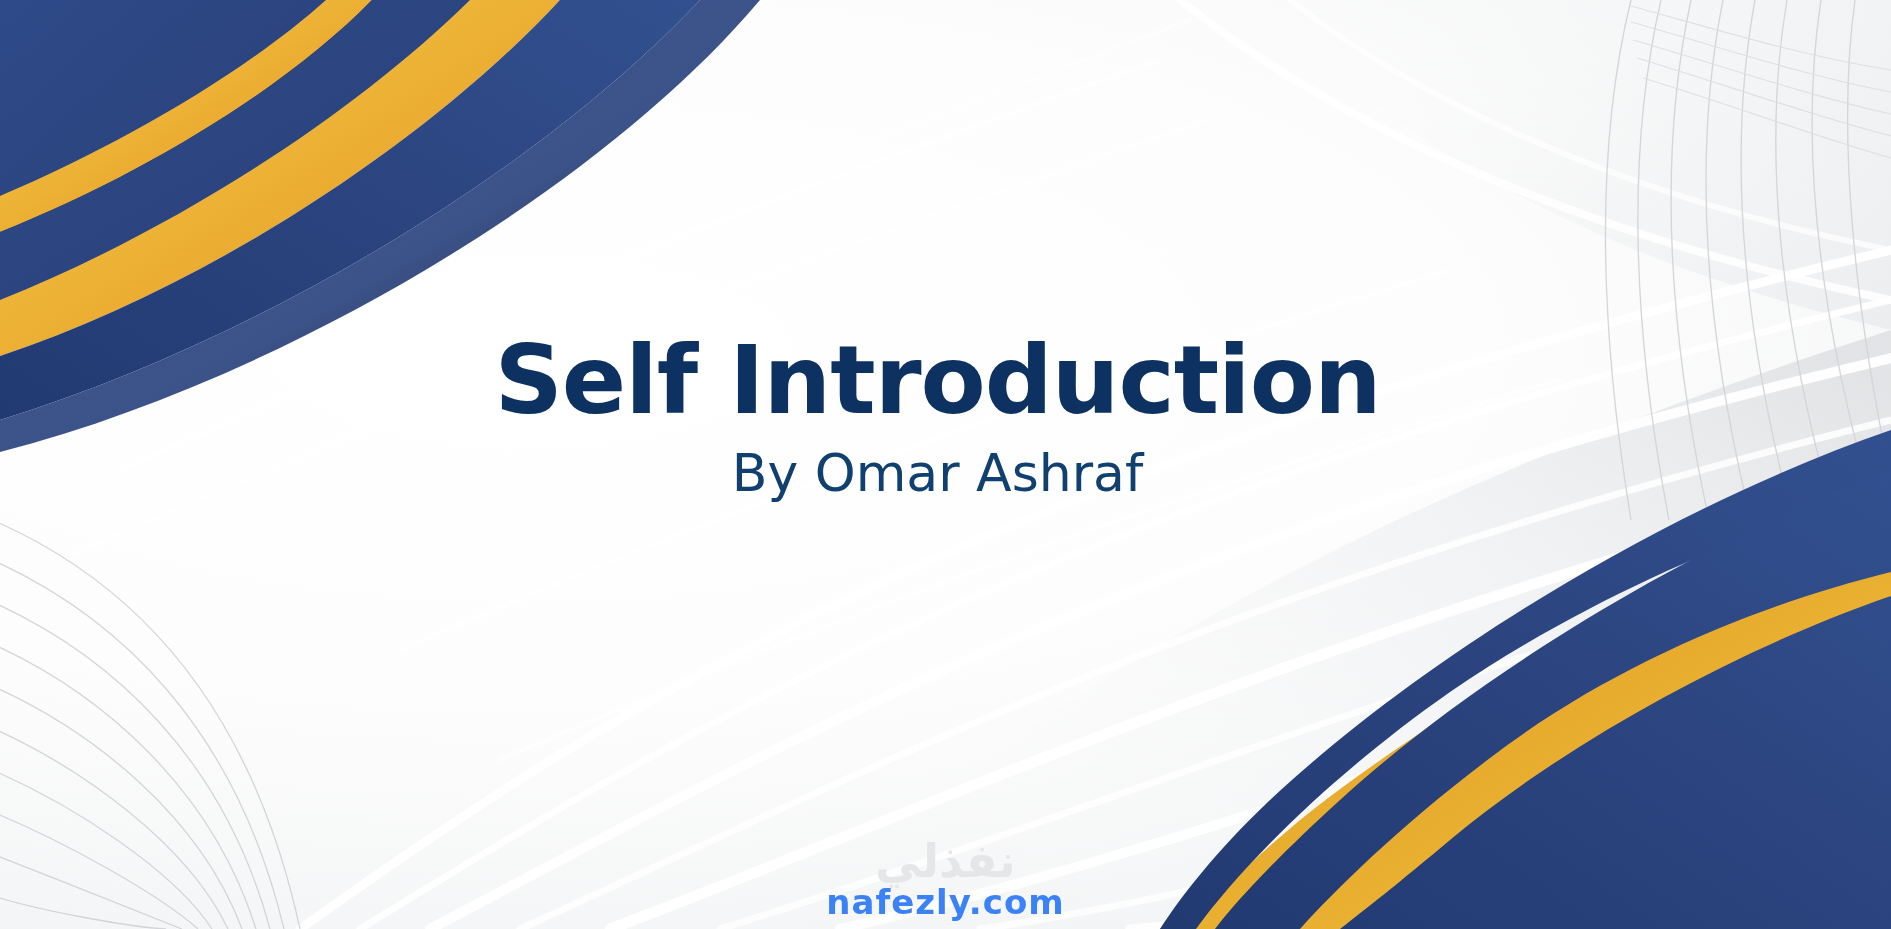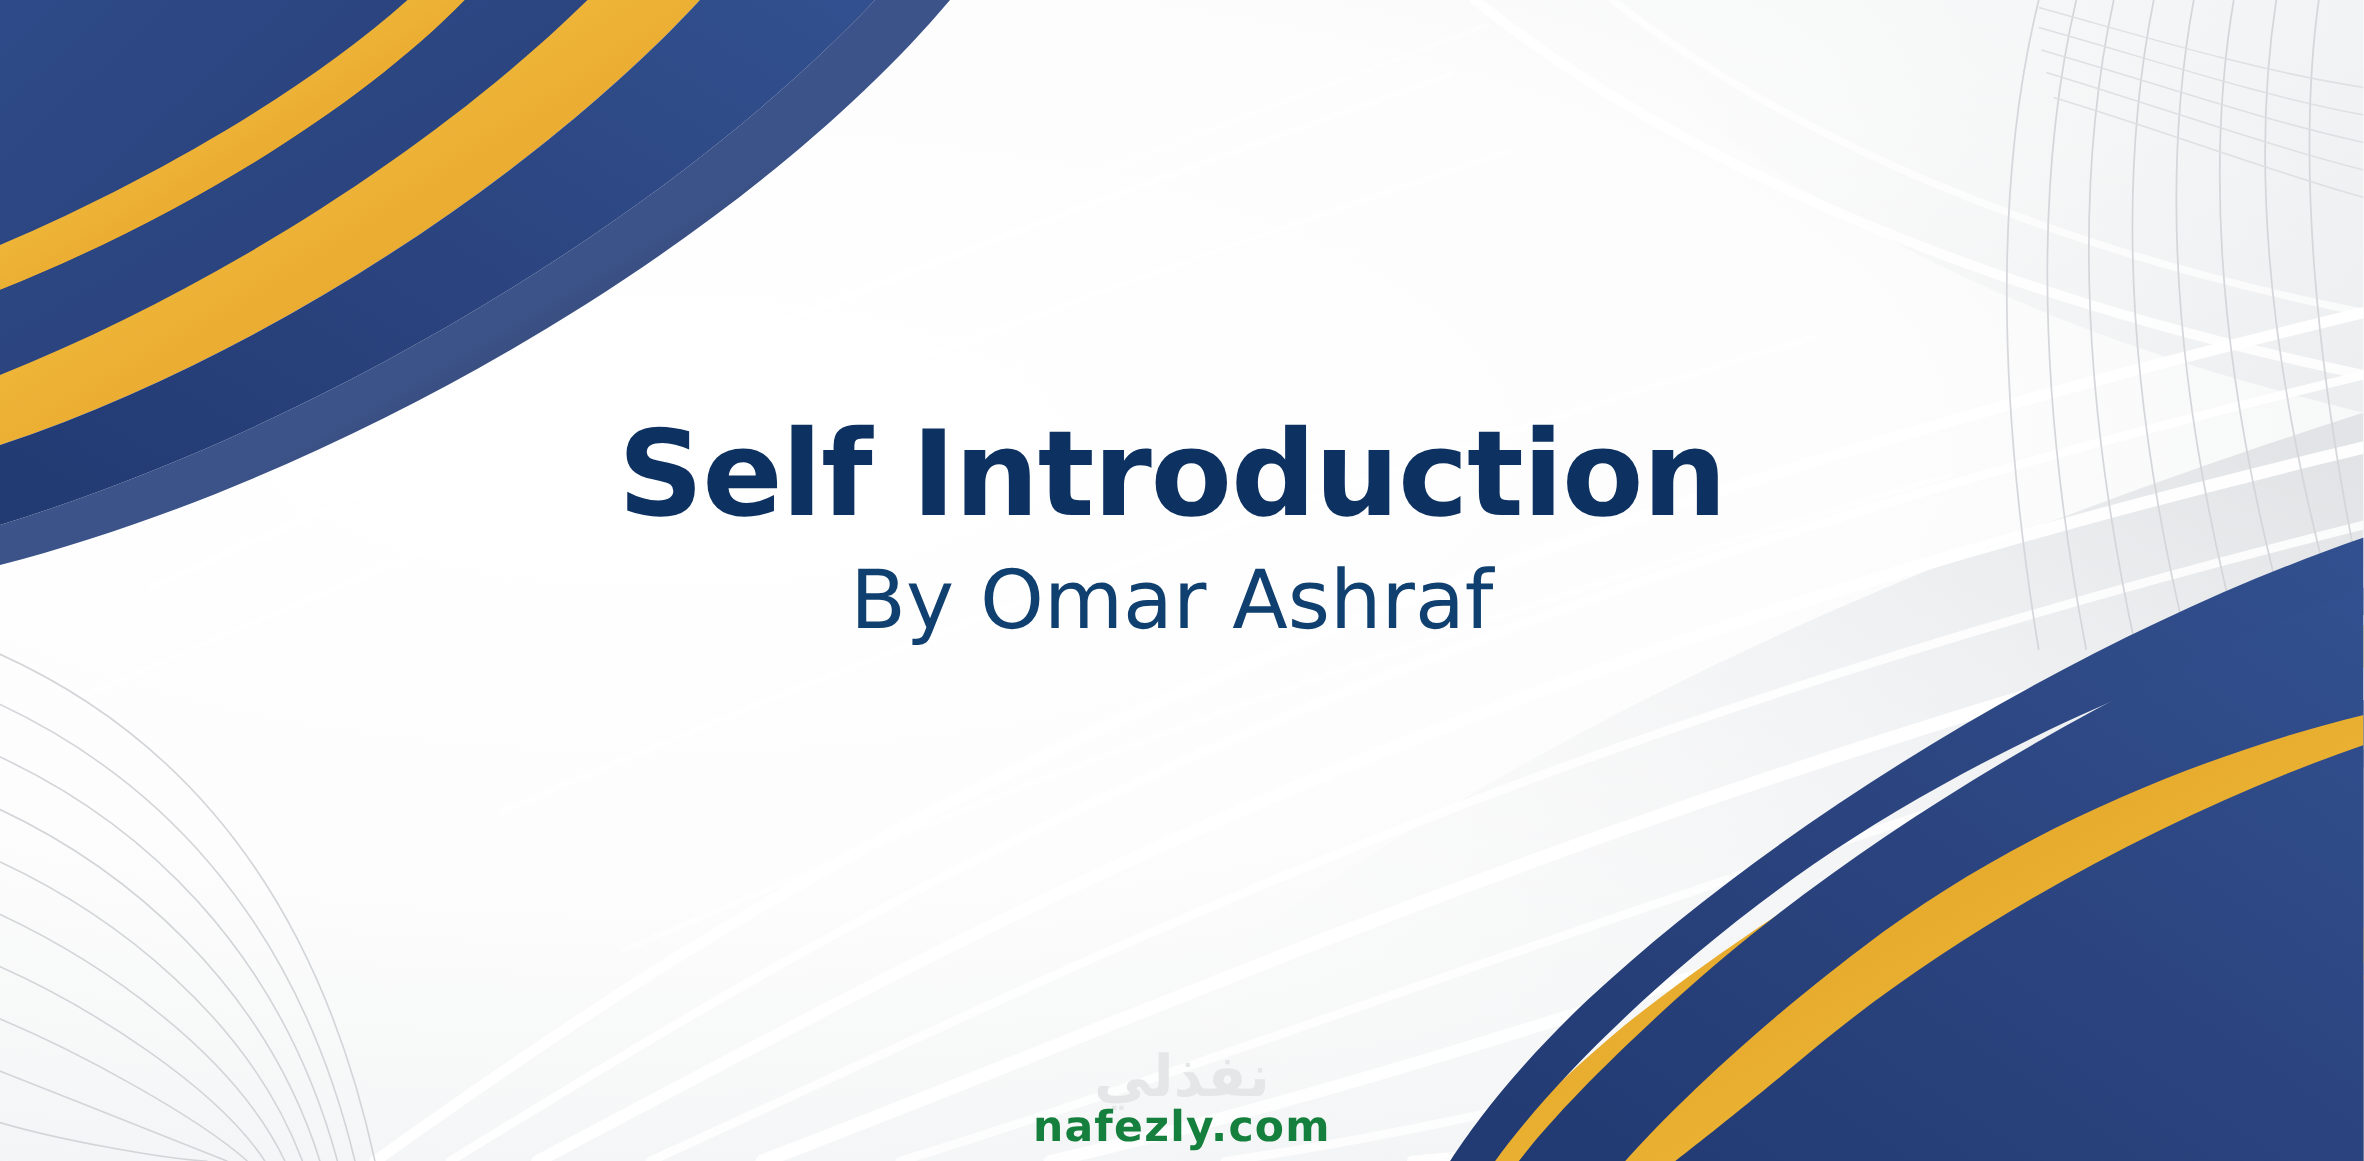--- a/index.html
+++ b/index.html
@@ -66,21 +66,21 @@
     font-weight: 700;
     font-size: 95px;
     line-height: 1.06;
     letter-spacing: -1px;
     color: #0d3161;
   }
   .slide-subtitle {
     margin: 14px 0 0 0;
     font-family: "DejaVu Sans", sans-serif;
     font-weight: 400;
-    font-size: 65px;
+    font-size: 52px;
     line-height: 1.1;
     letter-spacing: 0px;
     color: #10406f;
   }
 
   
   .watermark {
     position: absolute;
     left: 50%;
     transform: translateX(-50%);
@@ -96,21 +96,21 @@
     font-weight: 700;
     color: #e4e6e8;
     line-height: 1;
     direction: rtl;
     margin-top: 44px;
   }
   .watermark .wm-latin {
     font-family: "DejaVu Sans", sans-serif;
     font-size: 34px;
     font-weight: 700;
-    color: #15803d;
+    color: #3b82f6;
     line-height: 1.1;
     letter-spacing: 1px;
   }
 </style>
 </head>
 <body>
 
 <div id="slide">
 
   <div class="bg-base"></div>

